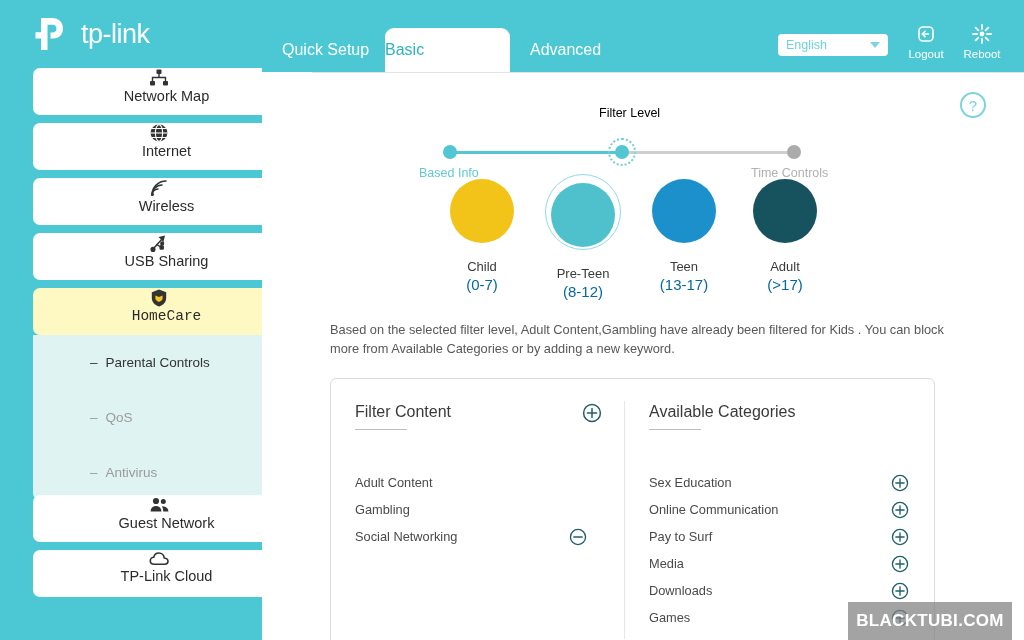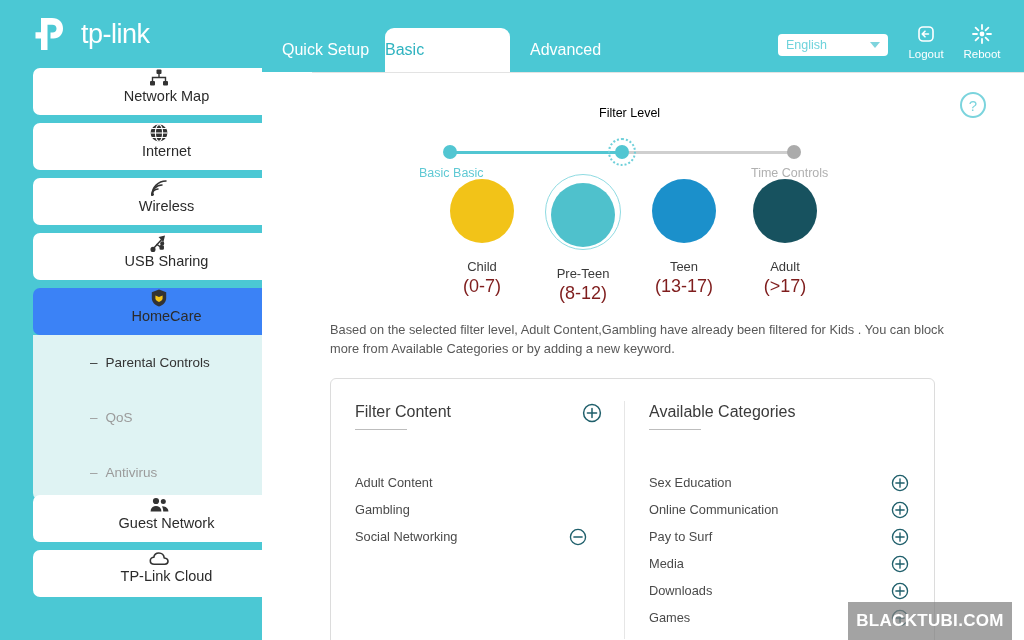--- a/index.html
+++ b/index.html
@@ -68,21 +68,21 @@
   .side-item {
     position: absolute; left: 33px; width: 229px; height: 47px;
     background: #ffffff; border-radius: 7px 0 0 7px;
     display: flex; align-items: center; padding-left: 28px;
     font-size: 14.5px; color: #2b2b2b; cursor: pointer; flex-direction: column;
   }
   .side-item .si-icon {
     width: 26px; display: flex; align-items: center; justify-content: flex-start;
   }
   .side-item .si-lbl { margin-left: 10px; }
-  .side-item.active { background: #3b82f6; }
+  .side-item.active { background: #fef9c3; font-family: Liberation Mono, monospace; }
 
   .submenu {
     position: absolute; left: 33px; width: 229px;
     background: #DFF3F3; border-radius: 0 0 0 7px;
   }
   .sub-item {
     height: 55px; display: flex; align-items: center;
     padding-left: 57px; font-size: 13.5px; color: #9b9b9b; cursor: pointer;
   }
   .sub-item.active { color: #333333; }
@@ -137,21 +137,21 @@
   .lvl { position: absolute; width: 120px; text-align: center; cursor: pointer; }
   .lvl-circle {
     width: 64px; height: 64px; border-radius: 50%; margin: 5px auto 0;
   }
   .lvl.selected .lvl-circle-wrap {
     width: 76px; height: 76px; border-radius: 50%;
     border: 1.5px solid #8FDBE2; margin: 0 auto;
     display: flex; align-items: center; justify-content: center;
   }
   .lvl-name { font-size: 13px; color: #3a3a3a; margin-top: 16px; }
-  .lvl-age { font-size: 18px; color: #7f1d1d; margin-top: 2px; }
+  .lvl-age { font-size: 15px; color: #0369a1; margin-top: 2px; }
   #lvl0 { left: 160px; }
   #lvl1 { left: 261px; }
   #lvl2 { left: 362px; }
   #lvl3 { left: 463px; }
 
   .desc {
     position: absolute; left: 68px; top: 248px; width: 620px;
     font-size: 12.8px; color: #585858; line-height: 1.52;
   }
 
@@ -359,21 +359,21 @@
 <div class="main">
   <div class="top-rule"></div>
 
   <div class="help-icon">?</div>
 
   <div class="stepper">
     <div class="step-track"></div>
     <div class="step-track-fill"></div>
 
     <div class="step-dot sdot0"></div>
-    <div class="step-lbl slbl0">Basic Basic</div>
+    <div class="step-lbl slbl0">Based Info</div>
 
     <div class="step-ring"></div>
     <div class="step-dot sdot1"></div>
     <div class="step-lbl slbl1">Filter Level</div>
 
     <div class="step-dot sdot2"></div>
     <div class="step-lbl slbl2">Time Controls</div>
   </div>
 
   <div class="levels">

